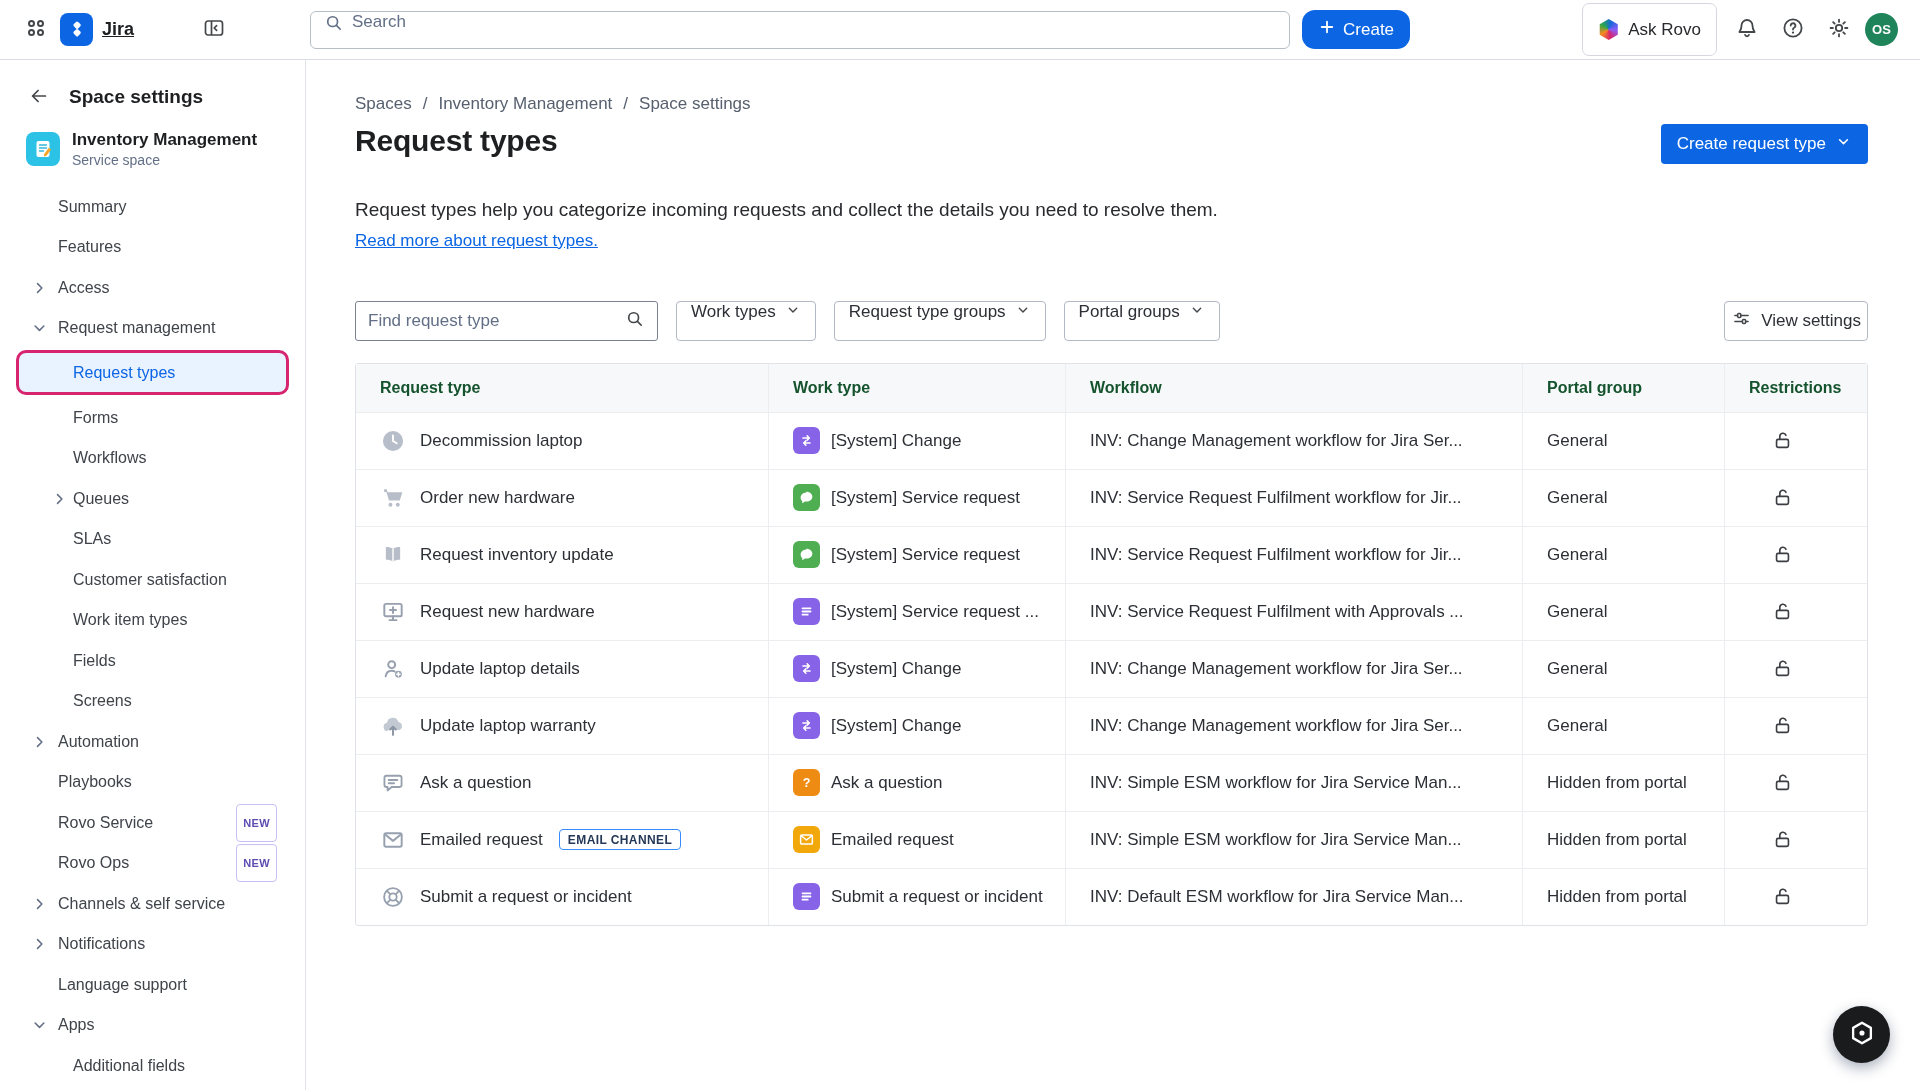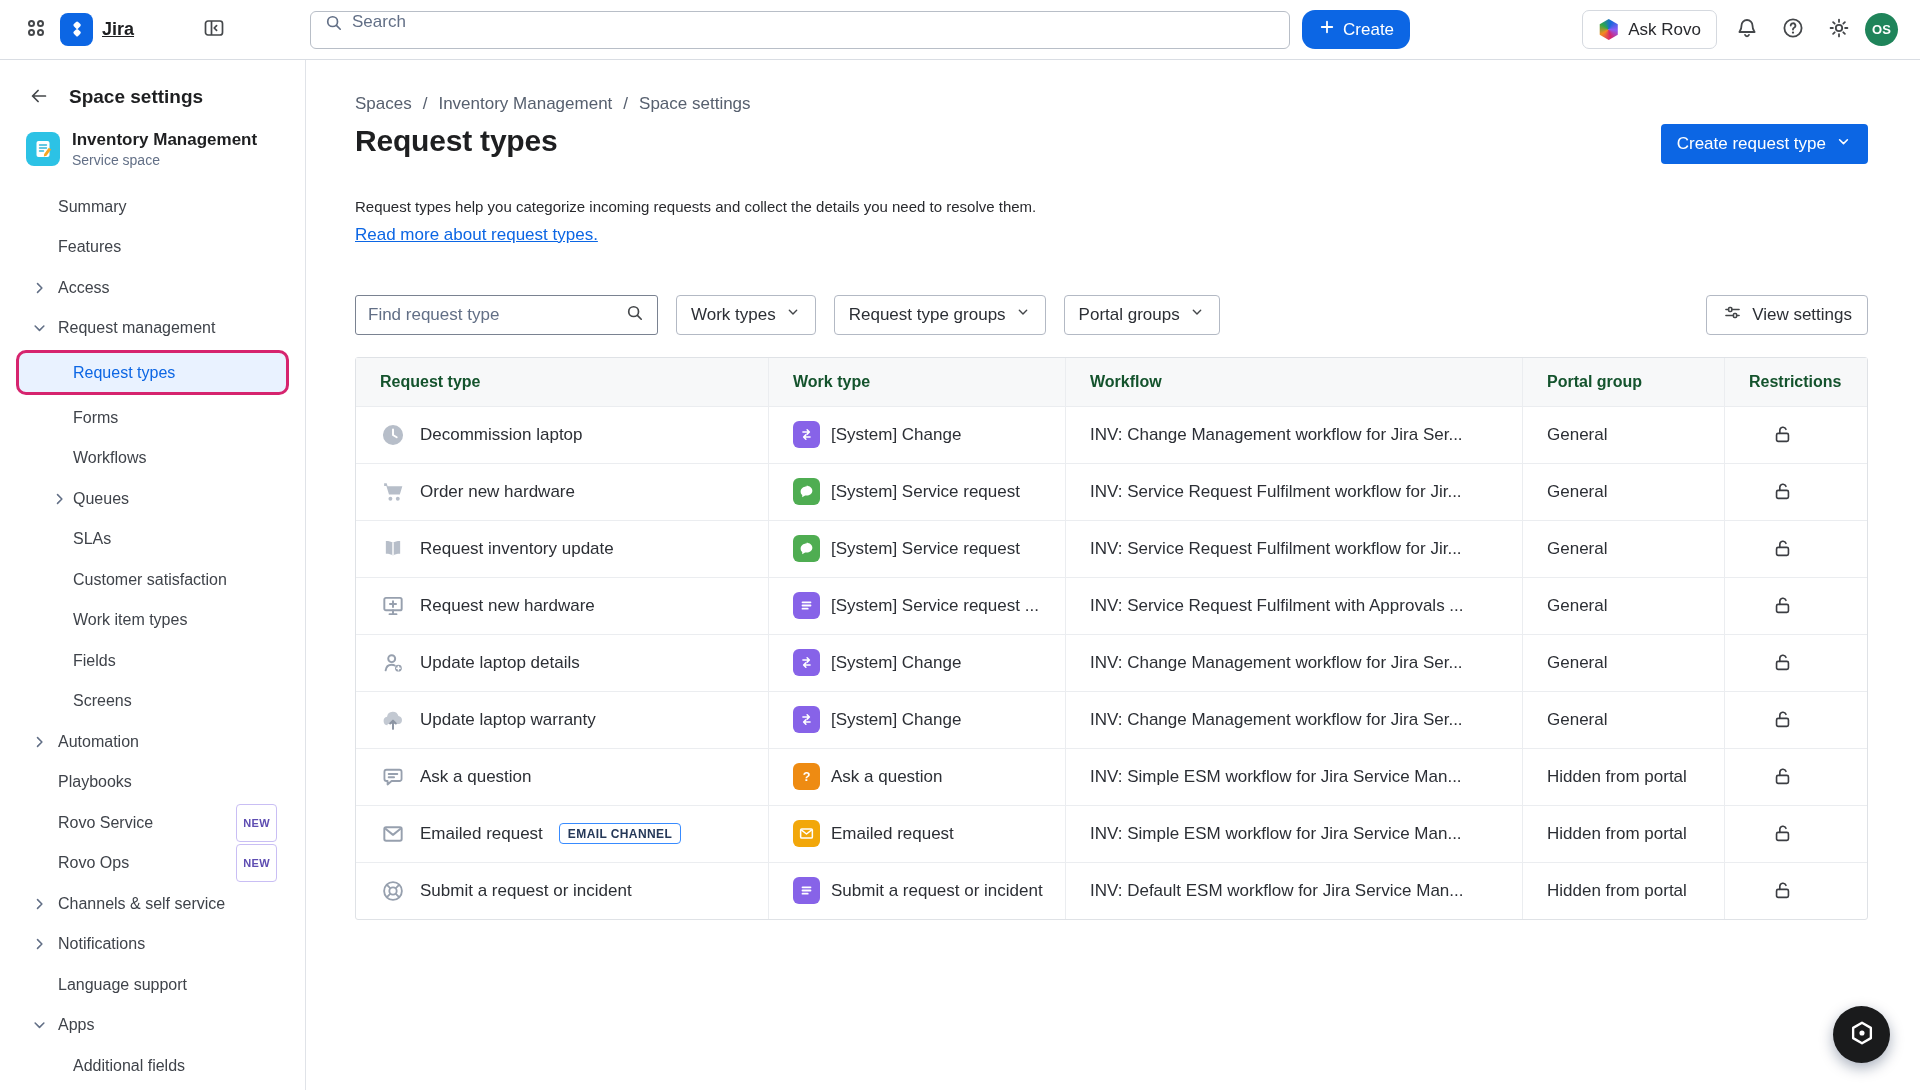--- a/index.html
+++ b/index.html
@@ -14,21 +14,21 @@
   .topbar { height:60px; flex:0 0 60px; display:flex; align-items:center; padding:0 22px 0 18px; border-bottom:1px solid #D9DDE3; background:#fff; }
   .icon-btn { display:flex; align-items:center; justify-content:center; width:36px; height:36px; border:none; background:transparent; border-radius:6px; cursor:pointer; }
   .logo-box { display:flex; align-items:center; gap:9px; margin-left:6px; }
   .jira-logo { width:33px; height:33px; border-radius:8px; background:var(--blue,#0C66E4); display:flex; align-items:center; justify-content:center; }
   .app-name { font-size:18px; font-weight:700; color:#1E1F21;text-decoration:underline; }
   .collapse-btn { margin-left:62px; }
   .global-search { margin-left:78px; width:980px; height:38px; border:1px solid #B8BEC7; border-radius:6px; display:flex; align-items:flex-start; gap:8px; padding:0 12px; background:#fff; }
   .global-search input { border:none; outline:none; font-size:17px; flex:1; color:#292A2E; font-family:inherit; background:transparent; }
   .global-search input::placeholder { color:#626F86; }
   .create-btn { margin-left:12px; height:39px; padding:0 16px; background:var(--blue,#0C66E4); color:#fff; border:none; border-radius:13px; font-size:17px; font-weight:500; display:flex; align-items:center; gap:7px; cursor:pointer; font-family:inherit; }
-  .rovo-btn { margin-left:auto; height:39px; padding:0 15px; background:#fff; border:1px solid #D5D9DF; border-radius:7px; display:flex; align-items:center; gap:9px; font-size:17px; font-weight:500; color:#292A2E; cursor:pointer; font-family:inherit; }
+  .rovo-btn { margin-left:auto; height:53px; padding:0 15px; background:#fff; border:1px solid #D5D9DF; border-radius:7px; display:flex; align-items:center; gap:9px; font-size:17px; font-weight:500; color:#292A2E; cursor:pointer; font-family:inherit; }
   .rovo-hex { width:21px; height:21px; clip-path:polygon(50% 0,93% 25%,93% 75%,50% 100%,7% 75%,7% 25%); background:conic-gradient(from 20deg,#1868DB,#8B5CF6,#D6246E,#F58A1F,#2BA84A,#1868DB); }
   .tb-icons { display:flex; align-items:center; gap:10px; margin-left:12px; }
   .avatar { width:33px; height:33px; border-radius:50%; background:var(--avatar,#1F845A); color:#fff; font-size:13px; font-weight:700; display:flex; align-items:center; justify-content:center; margin-left:8px; cursor:pointer; }
 
   
   .shell { display:flex; flex:1; min-height:0; }
 
   
   .sidebar { width:306px; flex:0 0 306px; border-right:1px solid #E0E3E8; padding-top:16px; overflow:hidden; }
   .sb-header { display:flex; align-items:center; gap:15px; padding:6px 16px 6px 24px; }
@@ -45,29 +45,29 @@
   .nav-item.selected { background:var(--sel-bg,#E9F2FF); color:var(--blue,#0C66E4); font-weight:500; border:3px solid var(--pink,#D6246E); border-radius:10px; margin:2px 16px; padding-left:54px; height:45px; }
   .new-badge { margin-left:auto; margin-right:16px; font-size:11px; font-weight:700; letter-spacing:.4px; color:#5E4DB2; border:1.5px solid #C9BEF4; border-radius:4px; padding:12px 6px; background:#fff; }
 
   
   .main { flex:1; padding:0 52px 0 49px; overflow:hidden; }
   .breadcrumb { margin-top:34px; display:flex; align-items:center; gap:11px; font-size:17px; color:#57606F; }
   .breadcrumb .bc-link { cursor:pointer; }
   .title-row { margin-top:10px; display:flex; align-items:flex-start; justify-content:space-between; }
   h1.page-title { font-size:30px; font-weight:700; color:#1E1F21; letter-spacing:-.2px; }
   .create-rt-btn { height:40px; padding:0 16px; background:var(--blue,#0C66E4); color:#fff; border:none; border-radius:4px; font-size:17px; font-weight:500; display:flex; align-items:center; gap:9px; cursor:pointer; font-family:inherit; }
-  .descr { margin-top:32px; font-size:15px; color:#292A2E; line-height:1.45; }
+  .descr { margin-top:32px; font-size:19px; color:#292A2E; line-height:1.45; }
   .read-more { display:inline-block; margin-top:7px; font-size:17px; color:var(--blue,#0C66E4); text-decoration:underline; cursor:pointer; }
 
   .filter-row { margin-top:50px; display:flex; align-items:center; gap:18px; }
   .find-input { width:303px; height:40px; border:1.6px solid #7A8291; border-radius:3px; display:flex; align-items:center; padding:0 12px; gap:8px; background:#fff; }
   .find-input input { border:none; outline:none; flex:1; font-size:17px; color:#292A2E; font-family:inherit; background:transparent; }
   .find-input input::placeholder { color:#626F86; }
-  .dropdown { height:40px; padding:0 14px; background:#fff; border:1px solid #B3B9C4; border-radius:4px; display:flex; align-items:center; gap:9px; font-size:17px; font-weight:500; color:#2C2F35; cursor:pointer; font-family:inherit; }
-  .view-settings { margin-left:auto; height:40px; padding:0 15px; background:#fff; border:1px solid #B3B9C4; border-radius:4px; display:flex; align-items:center; gap:9px; font-size:17px; font-weight:500; color:#2C2F35; cursor:pointer; font-family:inherit; }
+  .dropdown { height:40px; padding:0 14px; background:#fff; border:1px solid #B3B9C4; border-radius:4px; display:flex; align-items:flex-start; gap:9px; font-size:17px; font-weight:500; color:#2C2F35; cursor:pointer; font-family:inherit; }
+  .view-settings { margin-left:auto; height:40px; padding:0 6px; background:#fff; border:1px solid #B3B9C4; border-radius:4px; display:flex; align-items:center; gap:9px; font-size:17px; font-weight:500; color:#2C2F35; cursor:pointer; font-family:inherit; }
 
   
   .table { margin-top:22px; border:1px solid #DFE2E6; border-radius:3px; width:1513px; }
   .thead, .trow { display:grid; grid-template-columns:412px 297px 457px 202px 1fr; }
   .thead { height:48px; background:#F7F8F9; }
   .hcell { display:flex; align-items:center; padding-left:24px; font-size:16px; font-weight:700; color:#14532d; }
   .hcell + .hcell, .cell + .cell { border-left:1px solid #EBEDF0; }
   .trow { height:57px; border-top:1px solid #EBEDF0; cursor:pointer; }
   .cell { display:flex; align-items:center; padding-left:24px; font-size:17px; color:#2C2F35; overflow:hidden; white-space:nowrap; }
   .c-name { gap:14px; }

